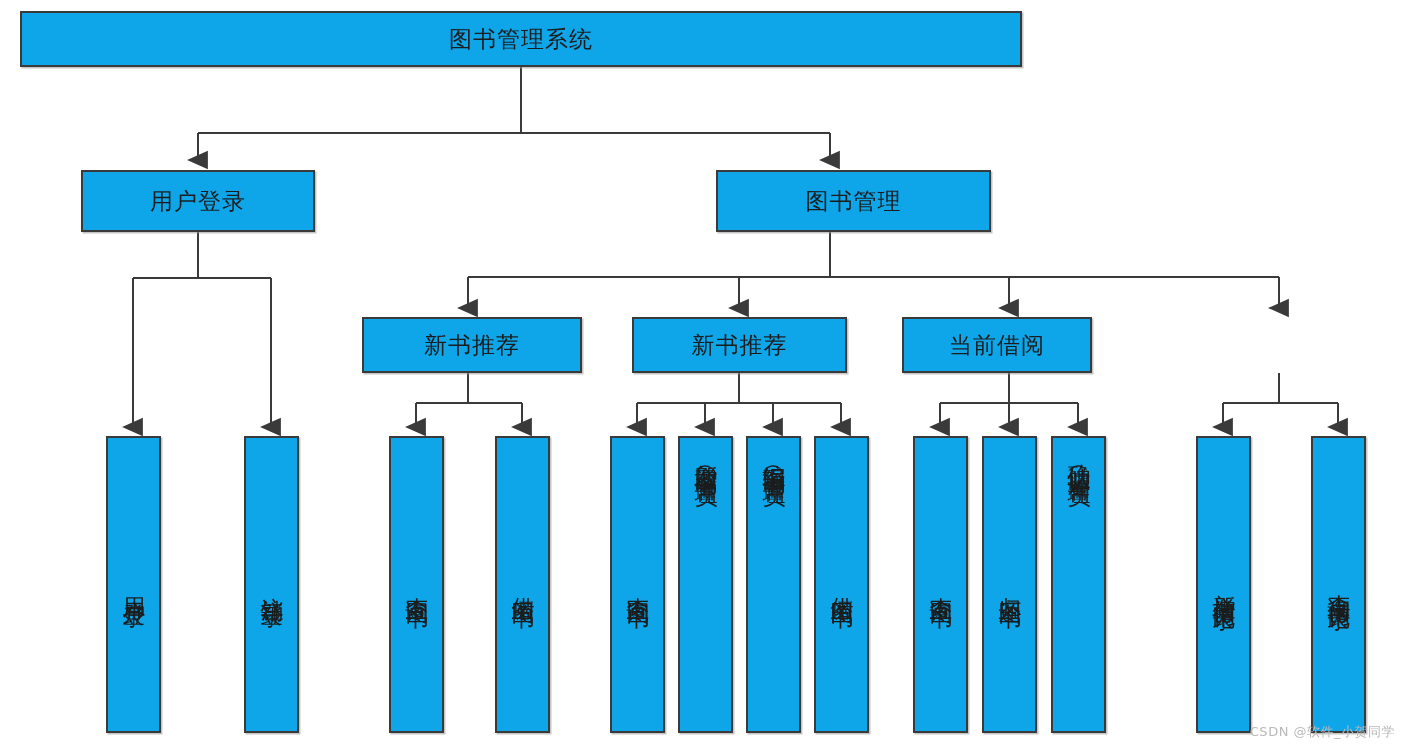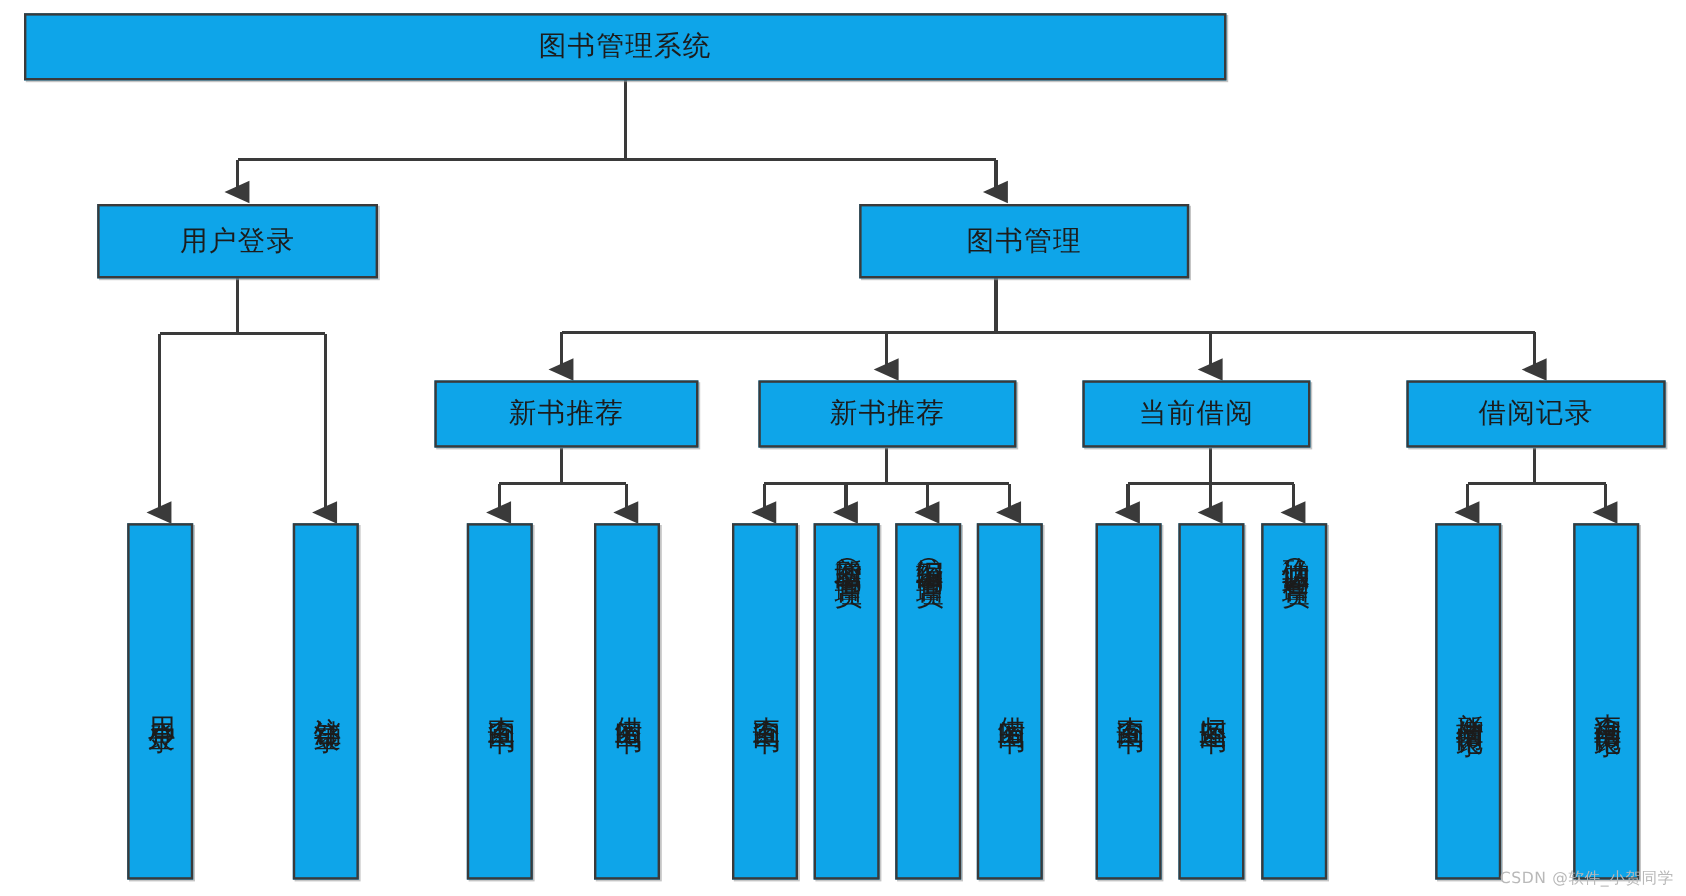--- a/index.html
+++ b/index.html
@@ -122,23 +122,20 @@
 
   <div class="node h" style="left:362px;top:317px;width:220px;height:56px;">
     <span class="label">新书推荐</span>
   </div>
   <div class="node h" style="left:632px;top:317px;width:215px;height:56px;">
     <span class="label">新书推荐</span>
   </div>
   <div class="node h" style="left:902px;top:317px;width:190px;height:56px;">
     <span class="label">当前借阅</span>
   </div>
-  <div class="node h" style="left:1172px;top:317px;width:216px;height:56px;">
-    <span class="label">借阅记录</span>
-  </div>
 
   <div class="node v mid" style="left:106px;top:436px;width:55px;height:297px;">
     <span class="label">用户登录</span>
   </div>
   <div class="node v mid" style="left:244px;top:436px;width:55px;height:297px;">
     <span class="label">注销登录</span>
   </div>
 
   <div class="node v mid" style="left:389px;top:436px;width:55px;height:297px;">
     <span class="label">查询图书</span>

